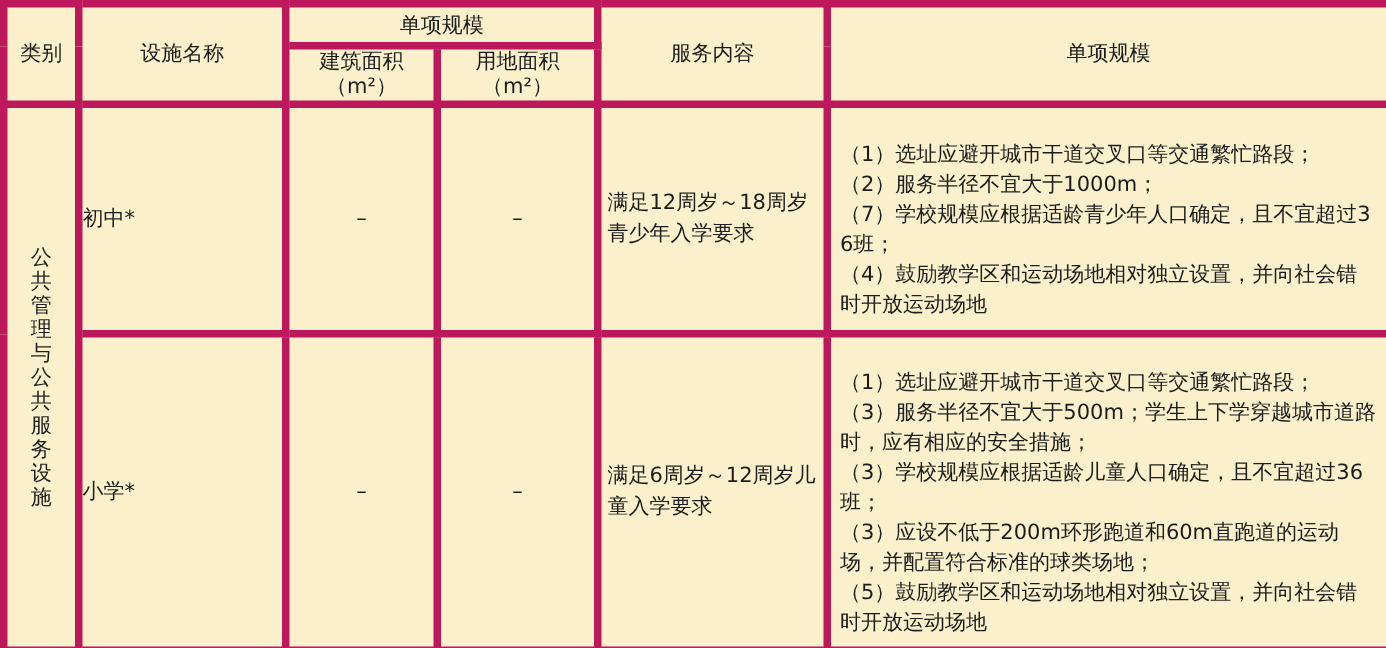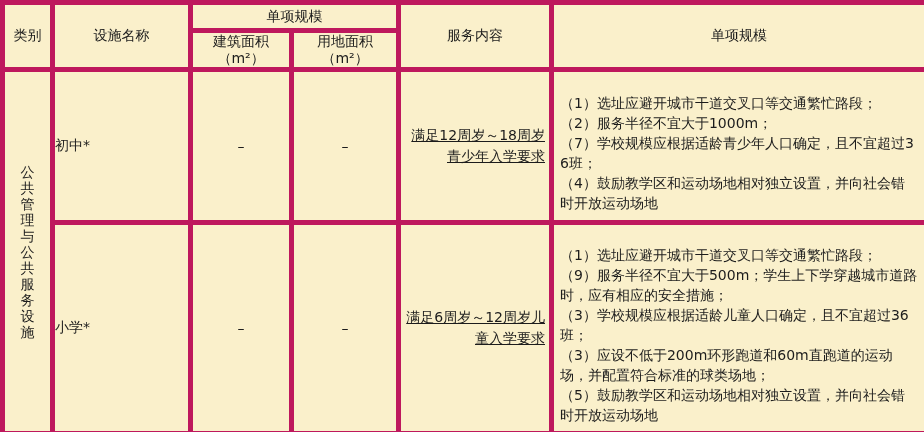--- a/index.html
+++ b/index.html
@@ -28,25 +28,24 @@
   .hdr { text-align: center; vertical-align: middle; }
   .subhdr-line { line-height: 17px; }
   .cat-cell { text-align: center; vertical-align: middle; }
   .cat-text {
     display: inline-block;
     width: 16px;
     word-break: break-all;
     line-height: 16px;
   }
   .service-cell {
-    text-align: right;
+    text-align: left;
     vertical-align: middle;
     line-height: 21px;
     padding: 2px 4px;
-    text-decoration: underline;
   }
   .req-cell {
     vertical-align: middle;
     padding: 17px 6px 3px 6px;
   }
   .req-item {
     line-height: 20px;
     text-align: left;
     word-break: break-all;
   }
@@ -101,20 +100,20 @@
     </td>
   </tr>
 
   <tr style="height:211px">
     <td class="center">小学*</td>
     <td class="dash-cell">–</td>
     <td class="dash-cell">–</td>
     <td class="service-cell">满足6周岁～12周岁儿童入学要求</td>
     <td class="req-cell">
       <div class="req-item">（1）选址应避开城市干道交叉口等交通繁忙路段；</div>
-      <div class="req-item">（9）服务半径不宜大于500m；学生上下学穿越城市道路时，应有相应的安全措施；</div>
+      <div class="req-item">（3）服务半径不宜大于500m；学生上下学穿越城市道路时，应有相应的安全措施；</div>
       <div class="req-item">（3）学校规模应根据适龄儿童人口确定，且不宜超过36班；</div>
       <div class="req-item">（3）应设不低于200m环形跑道和60m直跑道的运动场，并配置符合标准的球类场地；</div>
       <div class="req-item">（5）鼓励教学区和运动场地相对独立设置，并向社会错时开放运动场地</div>
     </td>
   </tr>
 </tbody>
   </table>
 
 </body></html>

